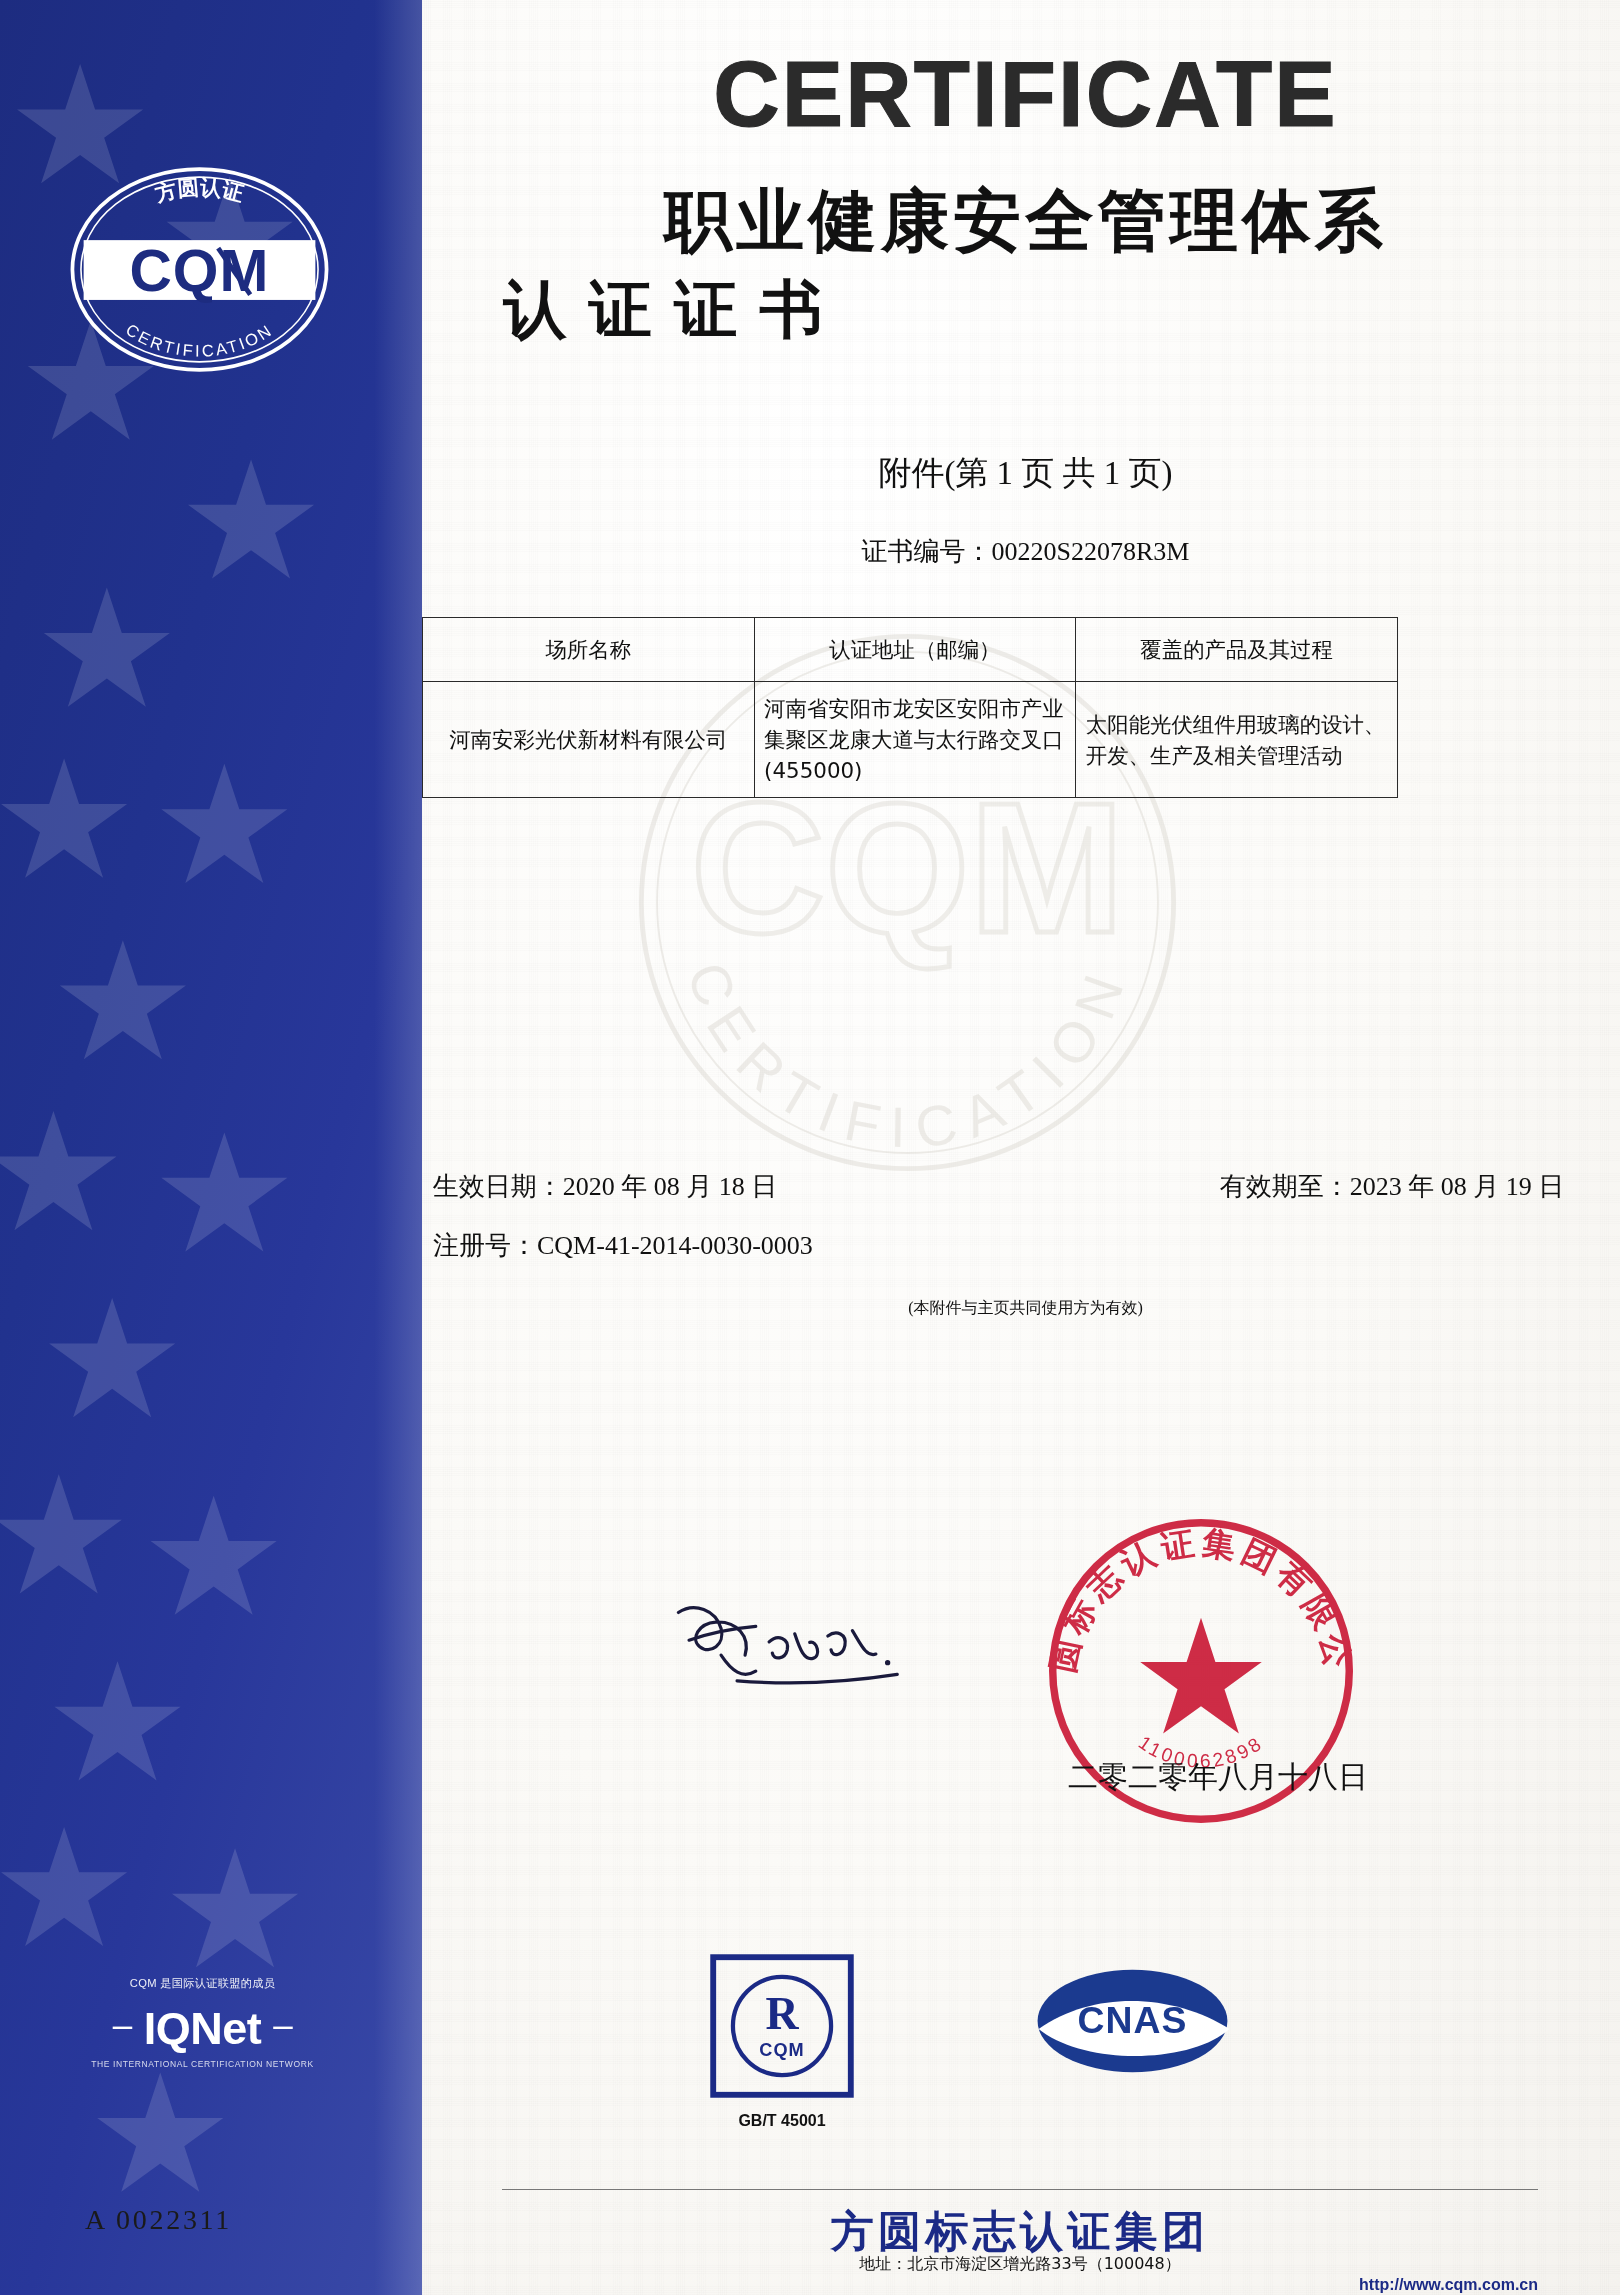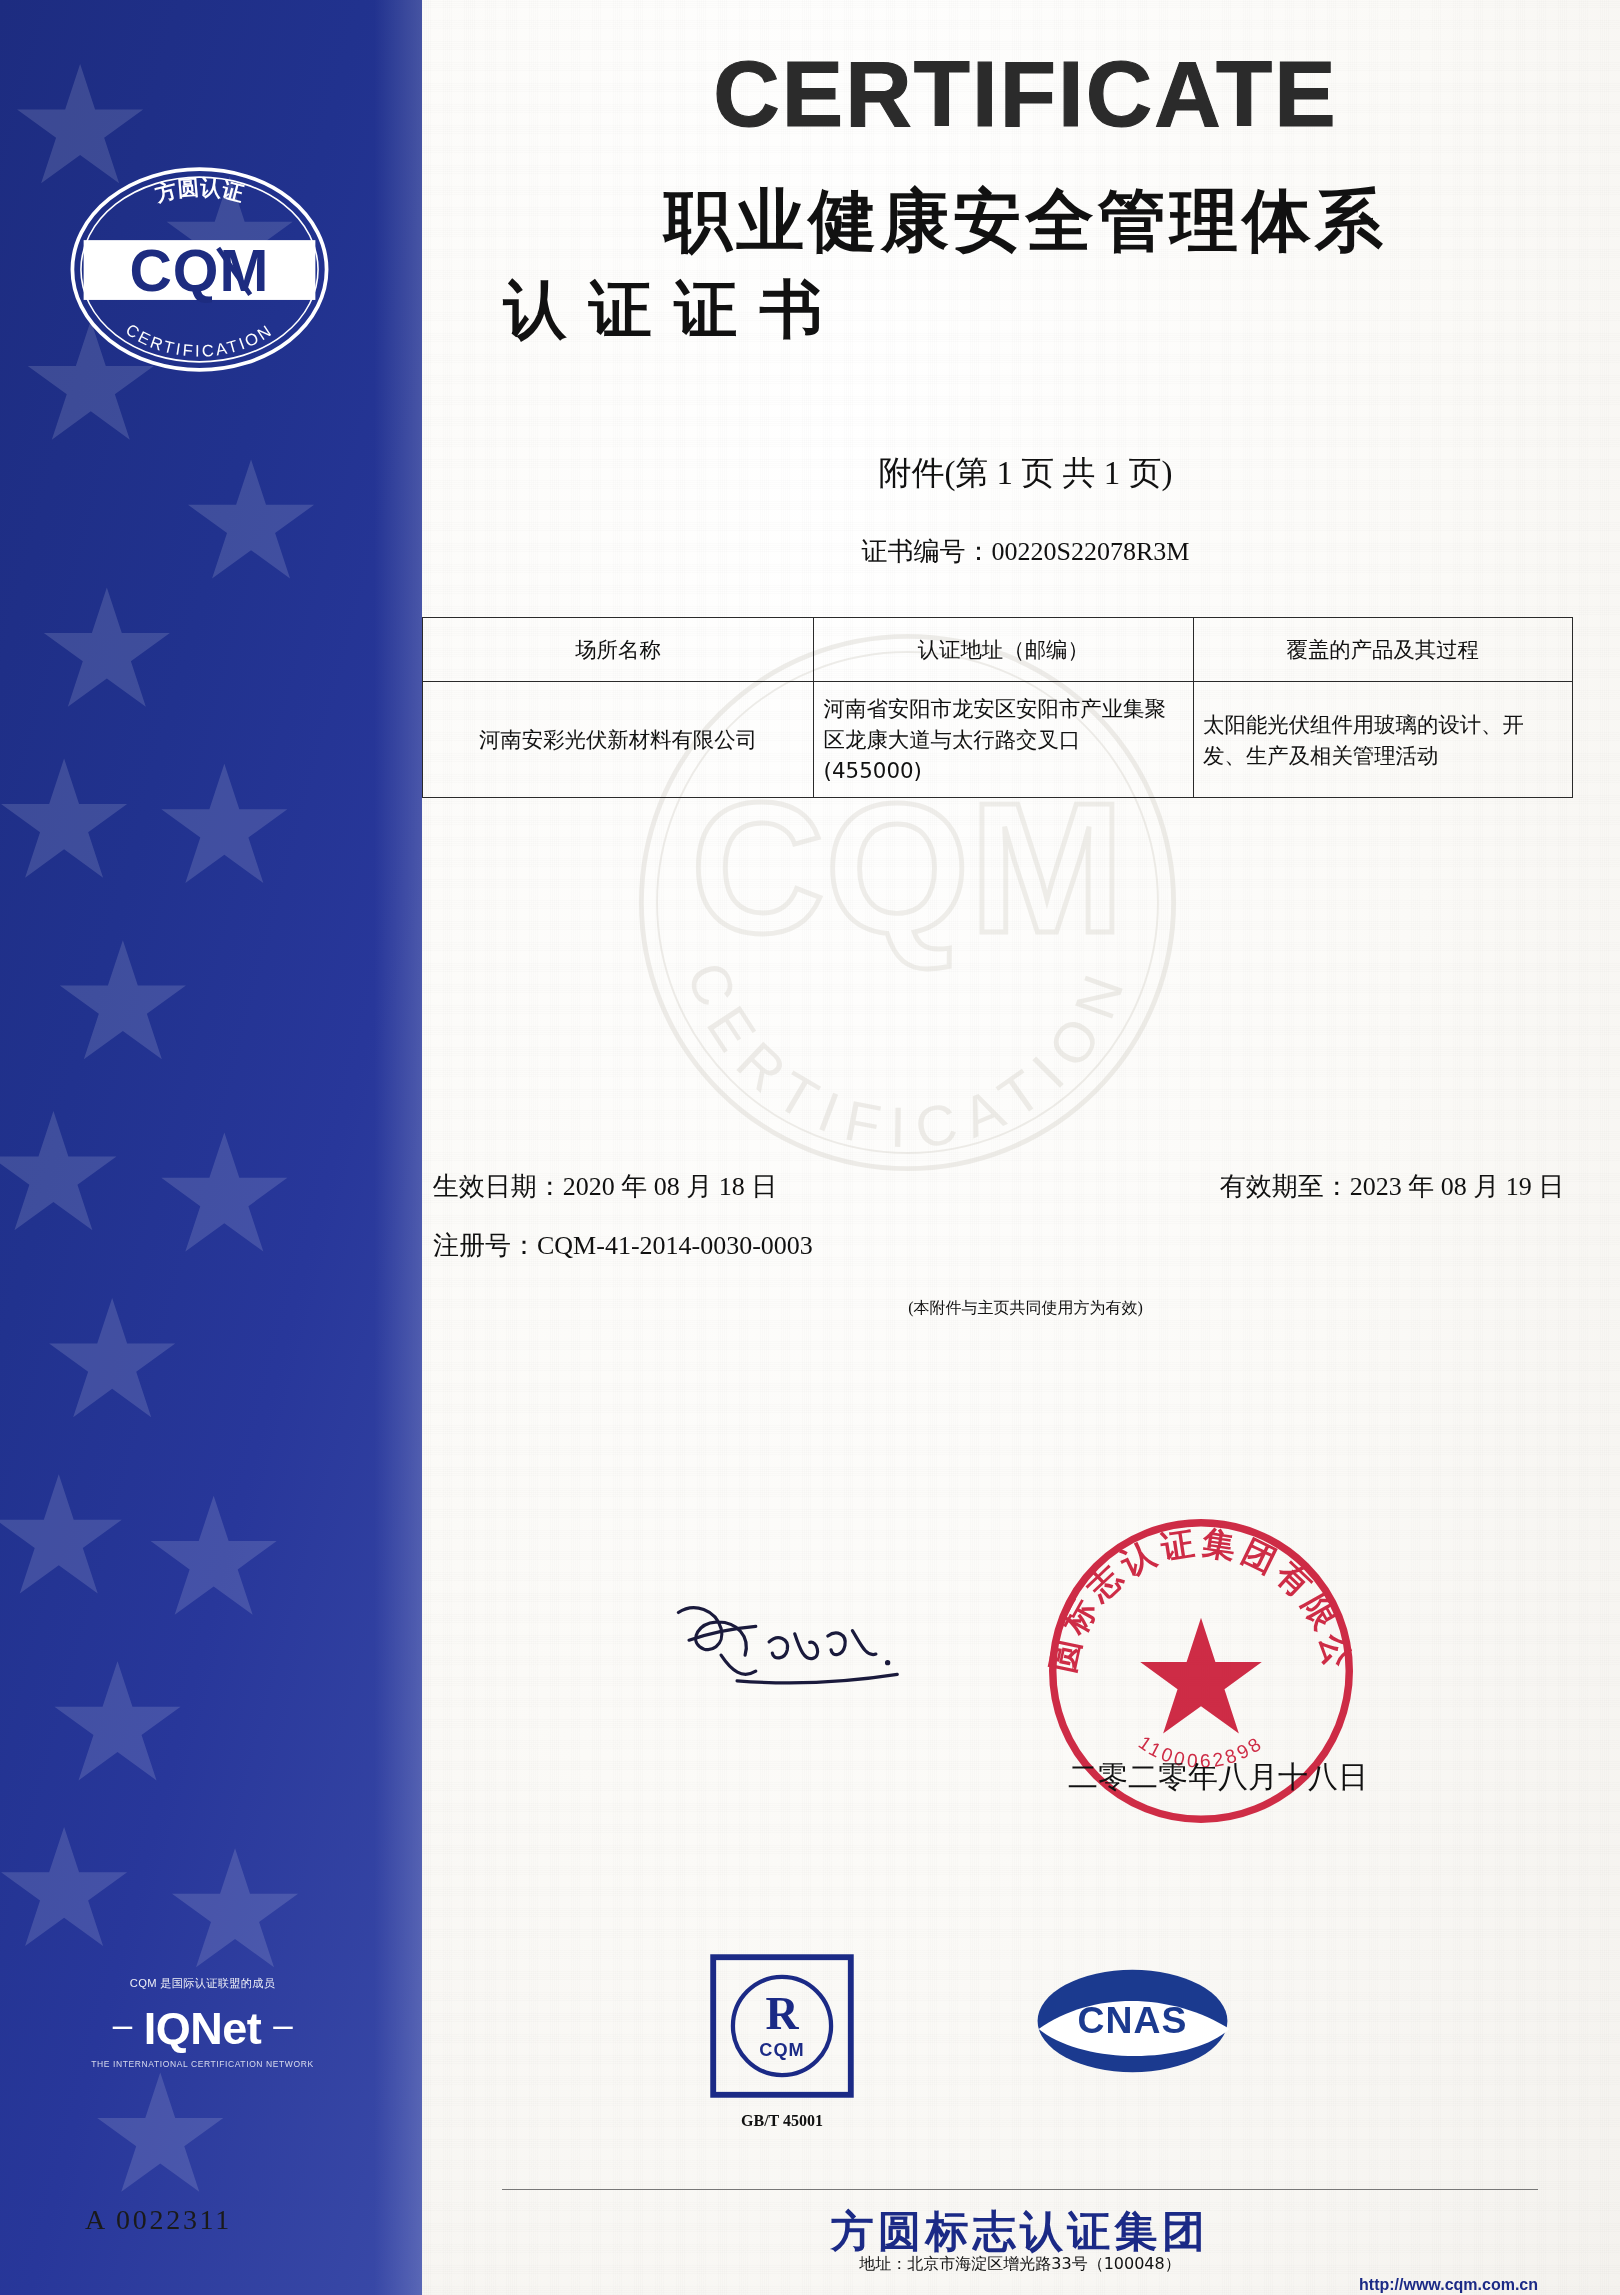--- a/index.html
+++ b/index.html
@@ -153,21 +153,21 @@
     width: 1089px;
     text-align: center;
     font-size: 26px;
     color: #111;
   }
 
   
   table.sites {
     position: absolute;
     left: 422px; top: 617px;
-    width: 1151px;
+    width: 976px;
     border-collapse: collapse;
     table-layout: fixed;
   }
   table.sites td, table.sites th {
     border: 1.1px solid #2a2a2a;
     padding: 10.7px 9.6px;
     font-size: 21.4px;
     color: #111;
     text-align: center;
     vertical-align: middle;
@@ -247,21 +247,21 @@
     left: 710px; top: 1954px;
     width: 144px; height: 144px;
   }
   .gbt-label {
     position: absolute;
     left: 694px; top: 2112px;
     width: 176px;
     text-align: center;
     font-size: 16px;
     font-weight: bold;
-    font-family: Liberation Serif, serif;
+    font-family: Liberation Sans, sans-serif;
     color: #111;
   }
   .cnas-logo {
     position: absolute;
     left: 1031px; top: 1965px;
     width: 203px; height: 112px;
   }
   .cnas-text {
     position: absolute;
     left: 1244px; top: 1970px;

